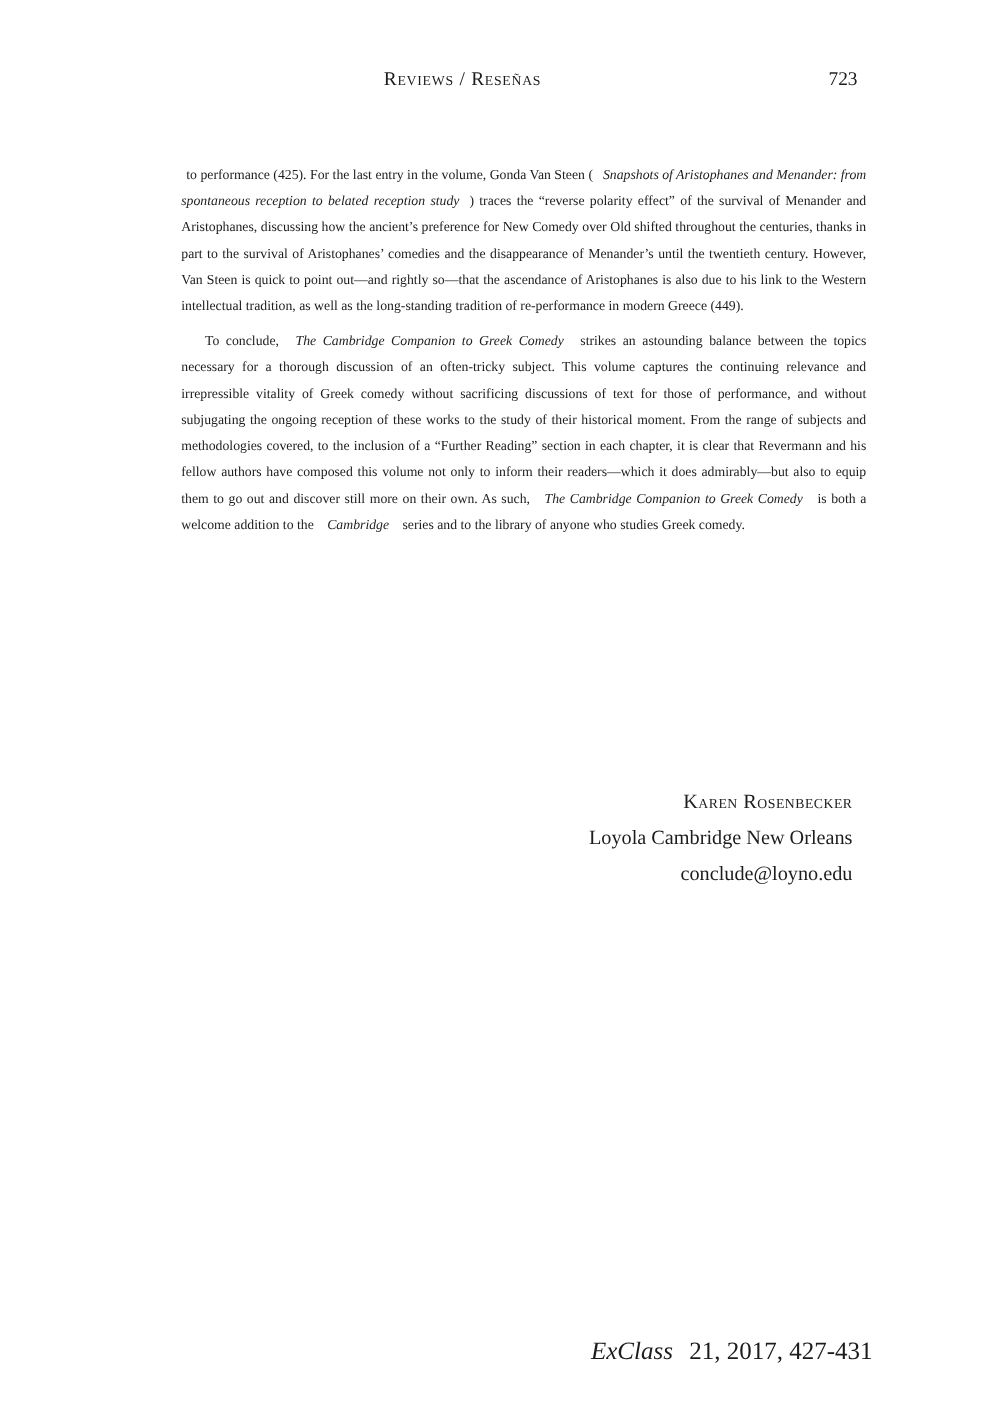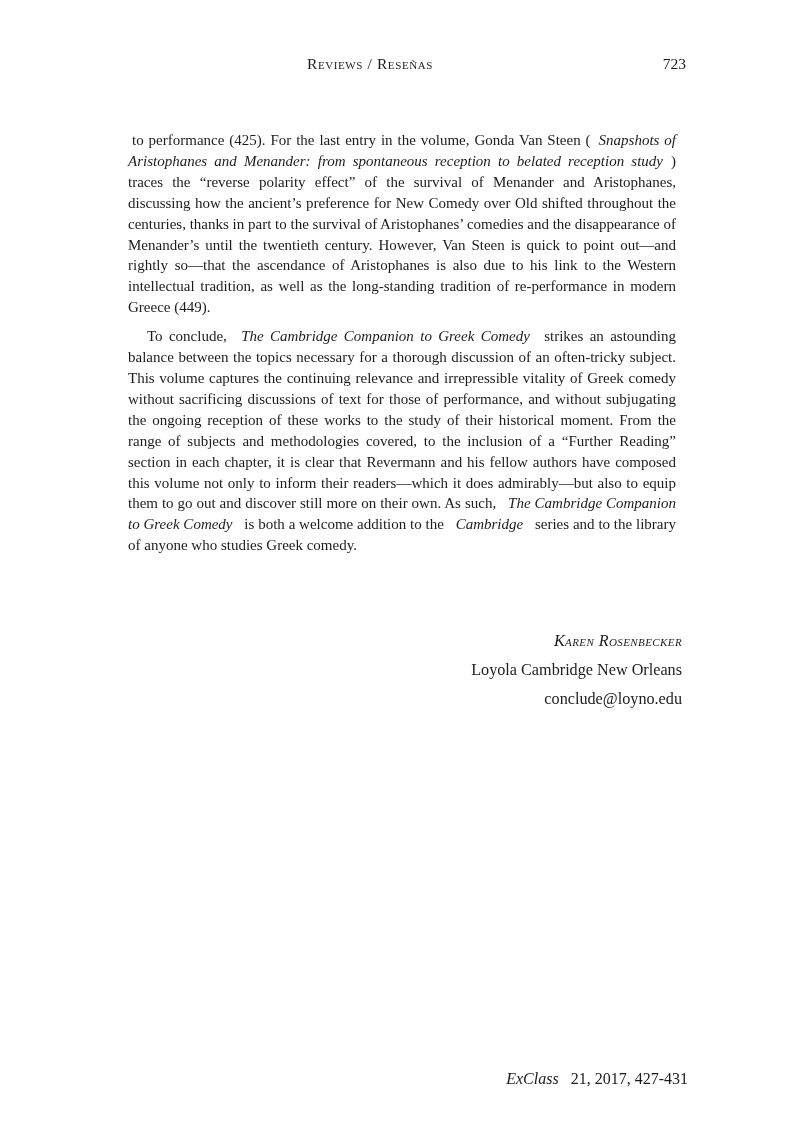--- a/index.html
+++ b/index.html
@@ -31,46 +31,45 @@
     white-space: nowrap;
   }
   .head-page {
     position: absolute;
     right: 0;
     top: 0;
   }
   .body-text {
     position: absolute;
     top: 114px;
-    left: 112px;
+    left: 129px;
     width: 564px;
-    font-size: 15px;
+    font-size: 11px;
     line-height: 20.9px;
     text-align: justify;
   }
   .body-text p.indent { text-indent: 15px; }
   .italic { font-style: italic; }
   .signature {
     position: absolute;
     top: 615px;
     right: 118px;
     text-align: right;
     font-size: 16.2px;
     line-height: 21px;
   }
   .sig-author {
     font-variant: small-caps;
     letter-spacing: 0.4px;
-    font-style: italic;
   }
   .page-footer {
     position: absolute;
     top: 1058px;
-    right: 112px;
-    font-size: 16px;
+    right: 102px;
+    font-size: 20px;
     text-align: left;
     white-space: nowrap;
   }
 </style>
 </head>
 <body>
 
 <div class="page">
 
   <header class="running-head">

